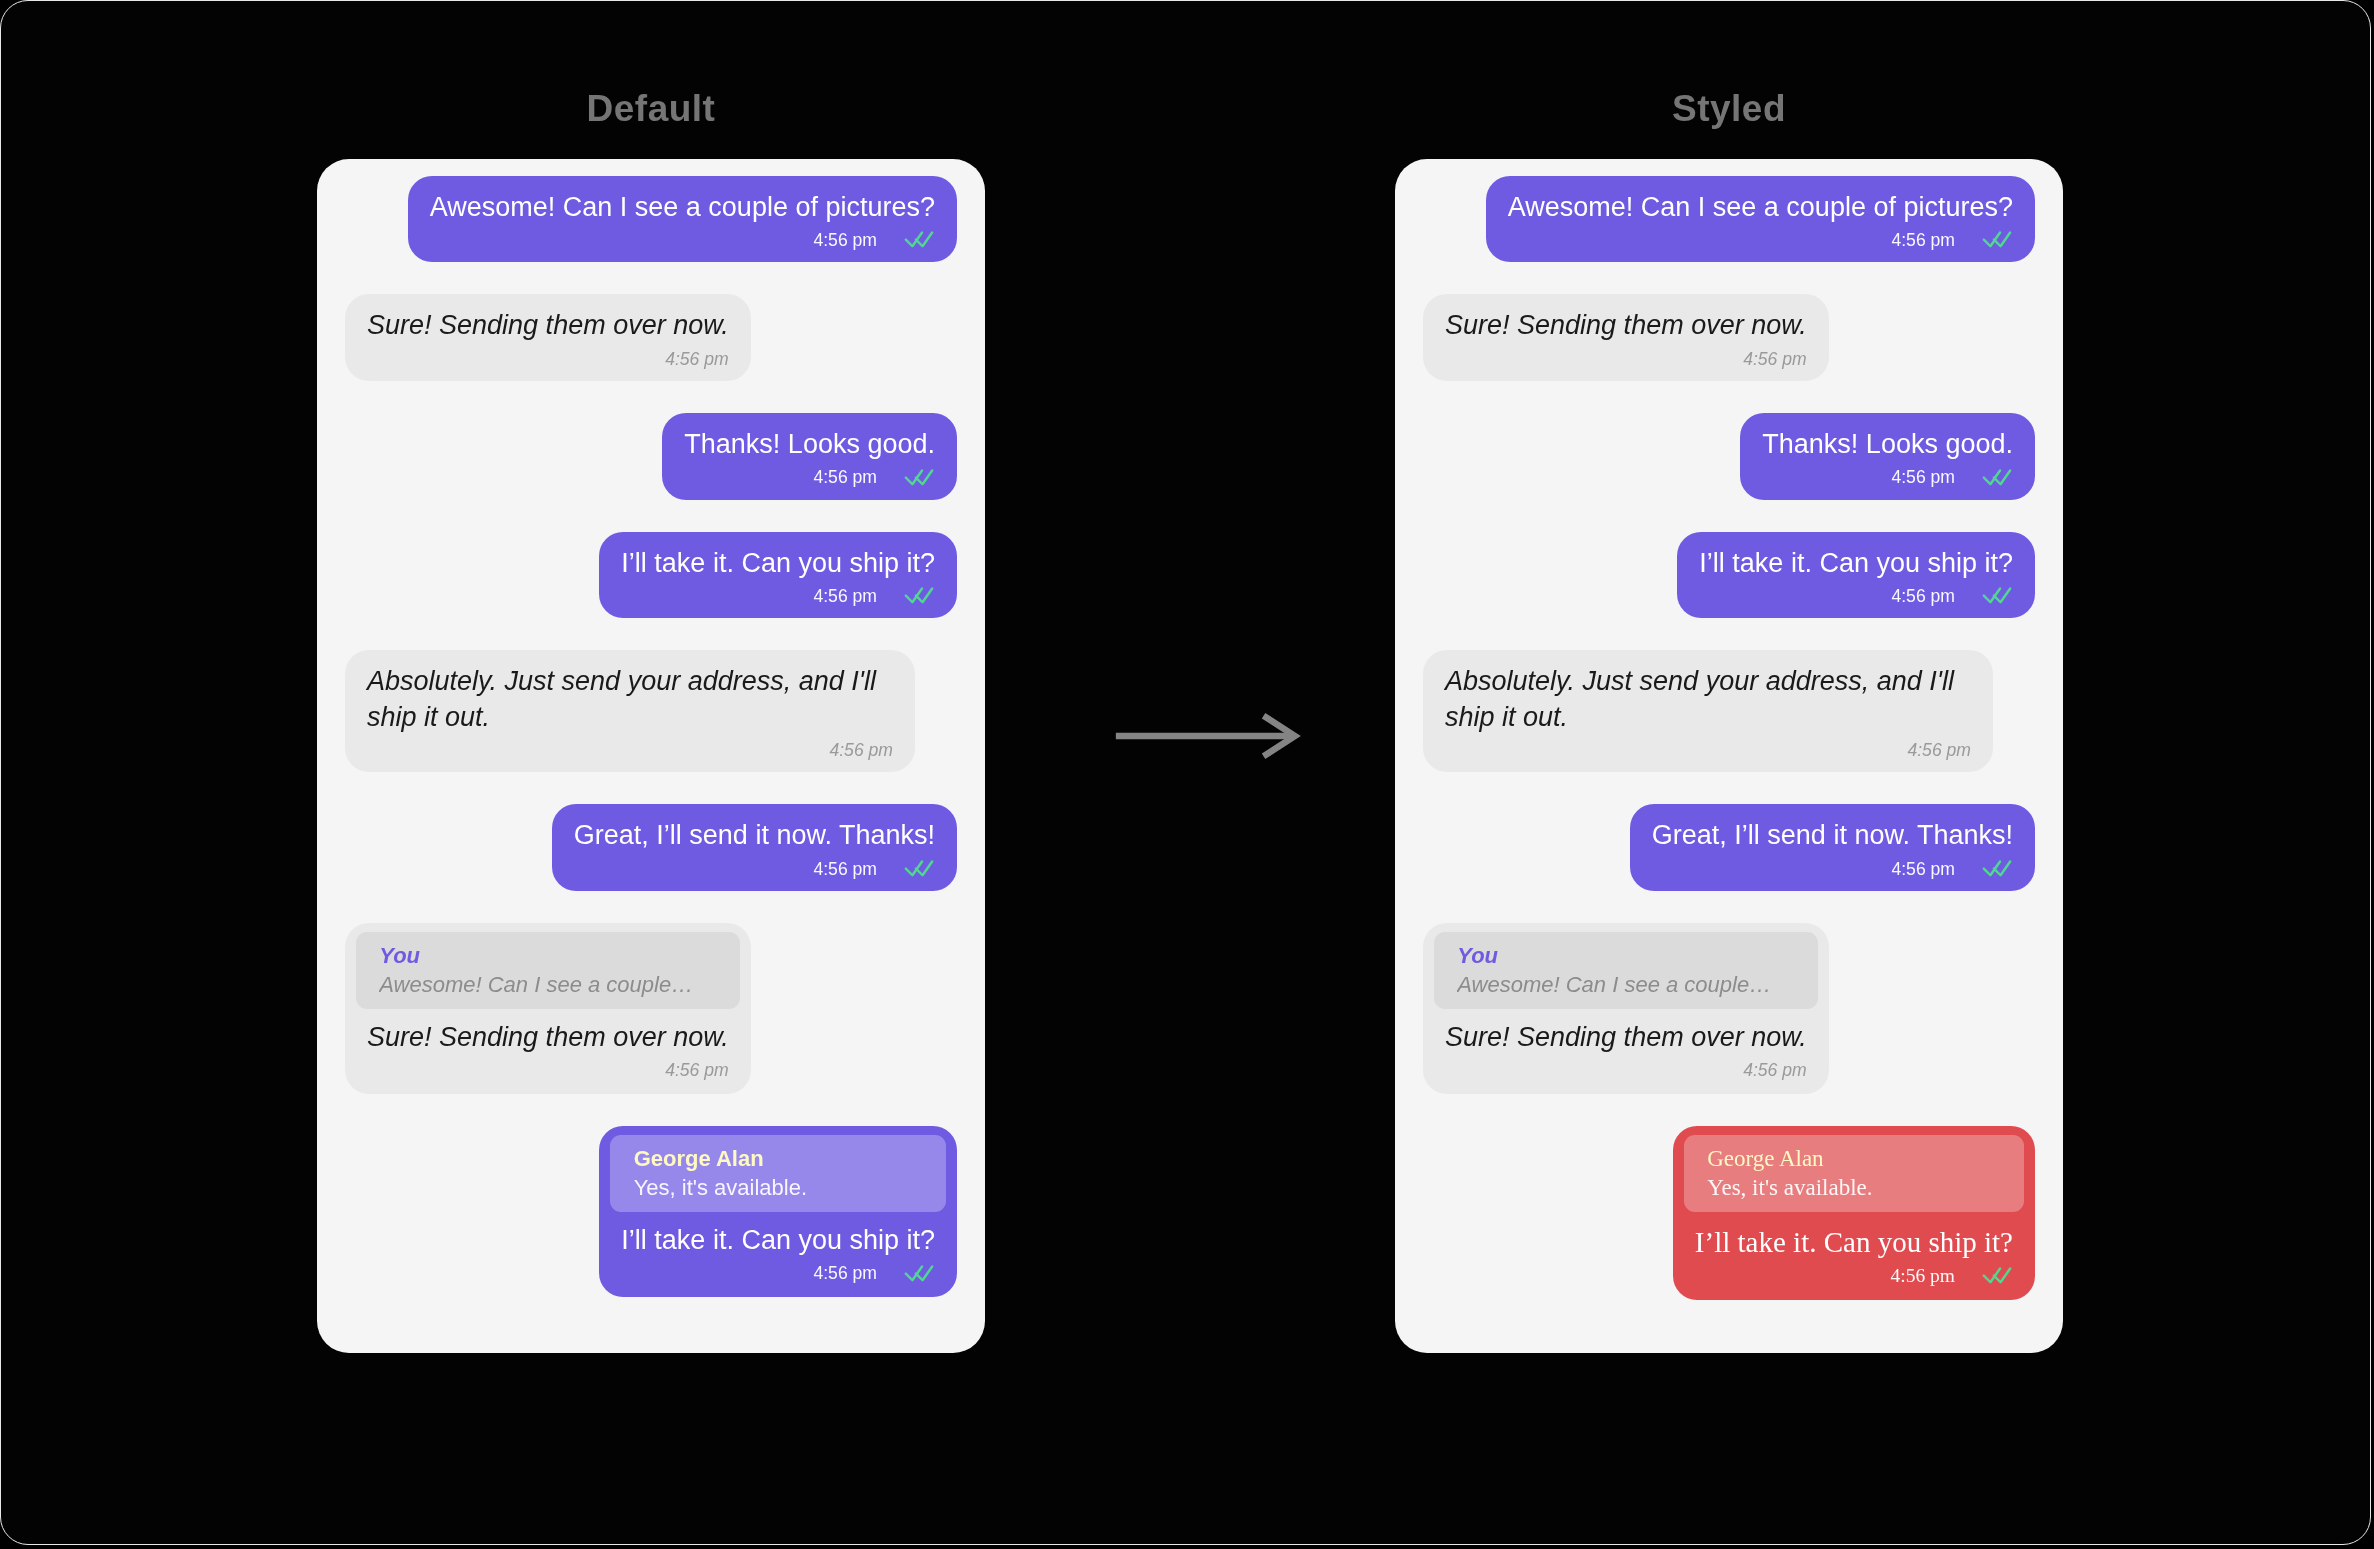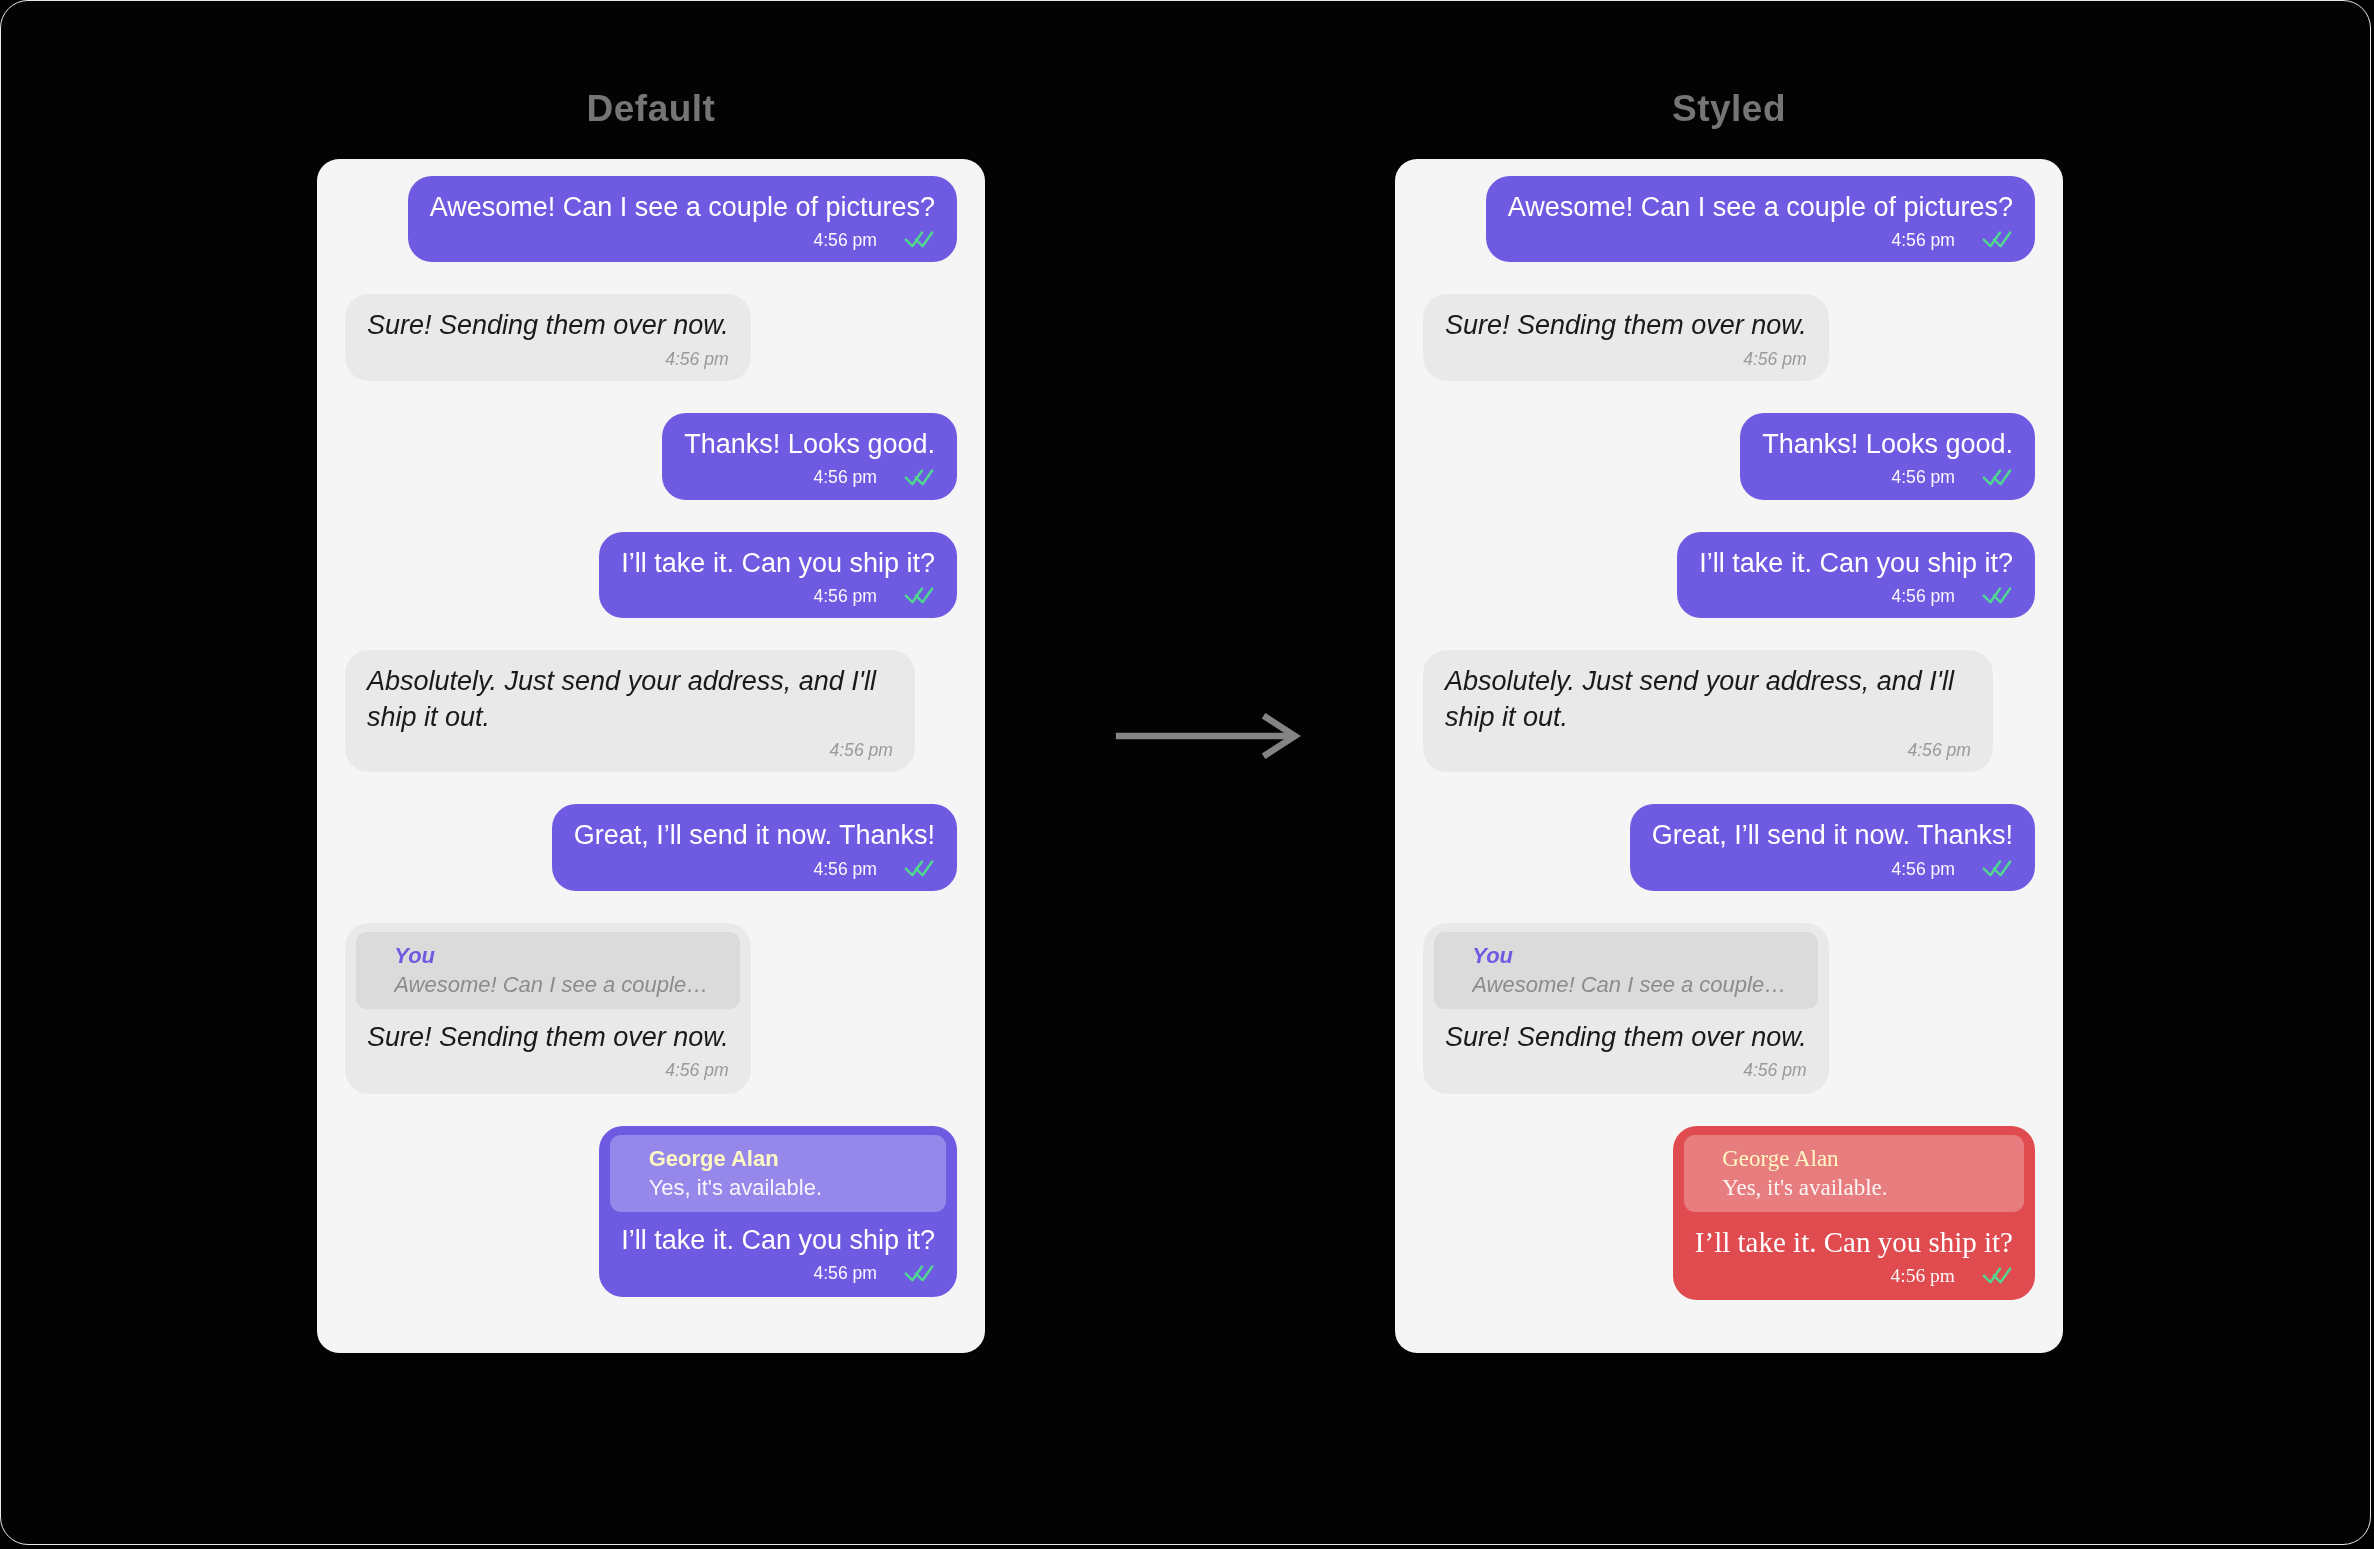--- a/index.html
+++ b/index.html
@@ -35,21 +35,21 @@
     font-size: 37px;
     font-weight: 700;
     color: var(--title-color, #757575);
     height: 51px;
     line-height: 51px;
     margin-bottom: 25px;
     letter-spacing: 0.5px;
   }
   .chat-panel {
     background: var(--panel-bg, #f5f5f5);
-    border-radius: 22px;
+    border-radius: 32px;
     height: 1194px;
     box-sizing: border-box;
     padding: 16.7px 28px 18.6px 28px;
     display: flex;
     flex-direction: column;
     gap: 32px;
     overflow: hidden;
   }
   .msg-row { display: flex; width: 100%; }
   .msg-row.incoming { justify-content: flex-start; font-style: italic; }
@@ -93,21 +93,21 @@
     stroke-linecap: round;
     stroke-linejoin: round;
   }
 
   
   .bubble.has-quote { padding: 9.3px 11px 12px 11px; }
   .bubble.has-quote .msg-text,
   .bubble.has-quote .msg-meta { margin-left: 11px; margin-right: 11px; }
   .quote {
     display: flex;
-    gap: 28px;
+    gap: 13px;
     border-radius: 11px;
     padding: 8.3px 15px 10.2px 1.9px;
     margin-bottom: 11px;
     align-items: flex-end;
     min-width: 0;
   }
   .quote-bar {
     width: 6.5px;
     border-radius: 3.7px;
     flex: none;

